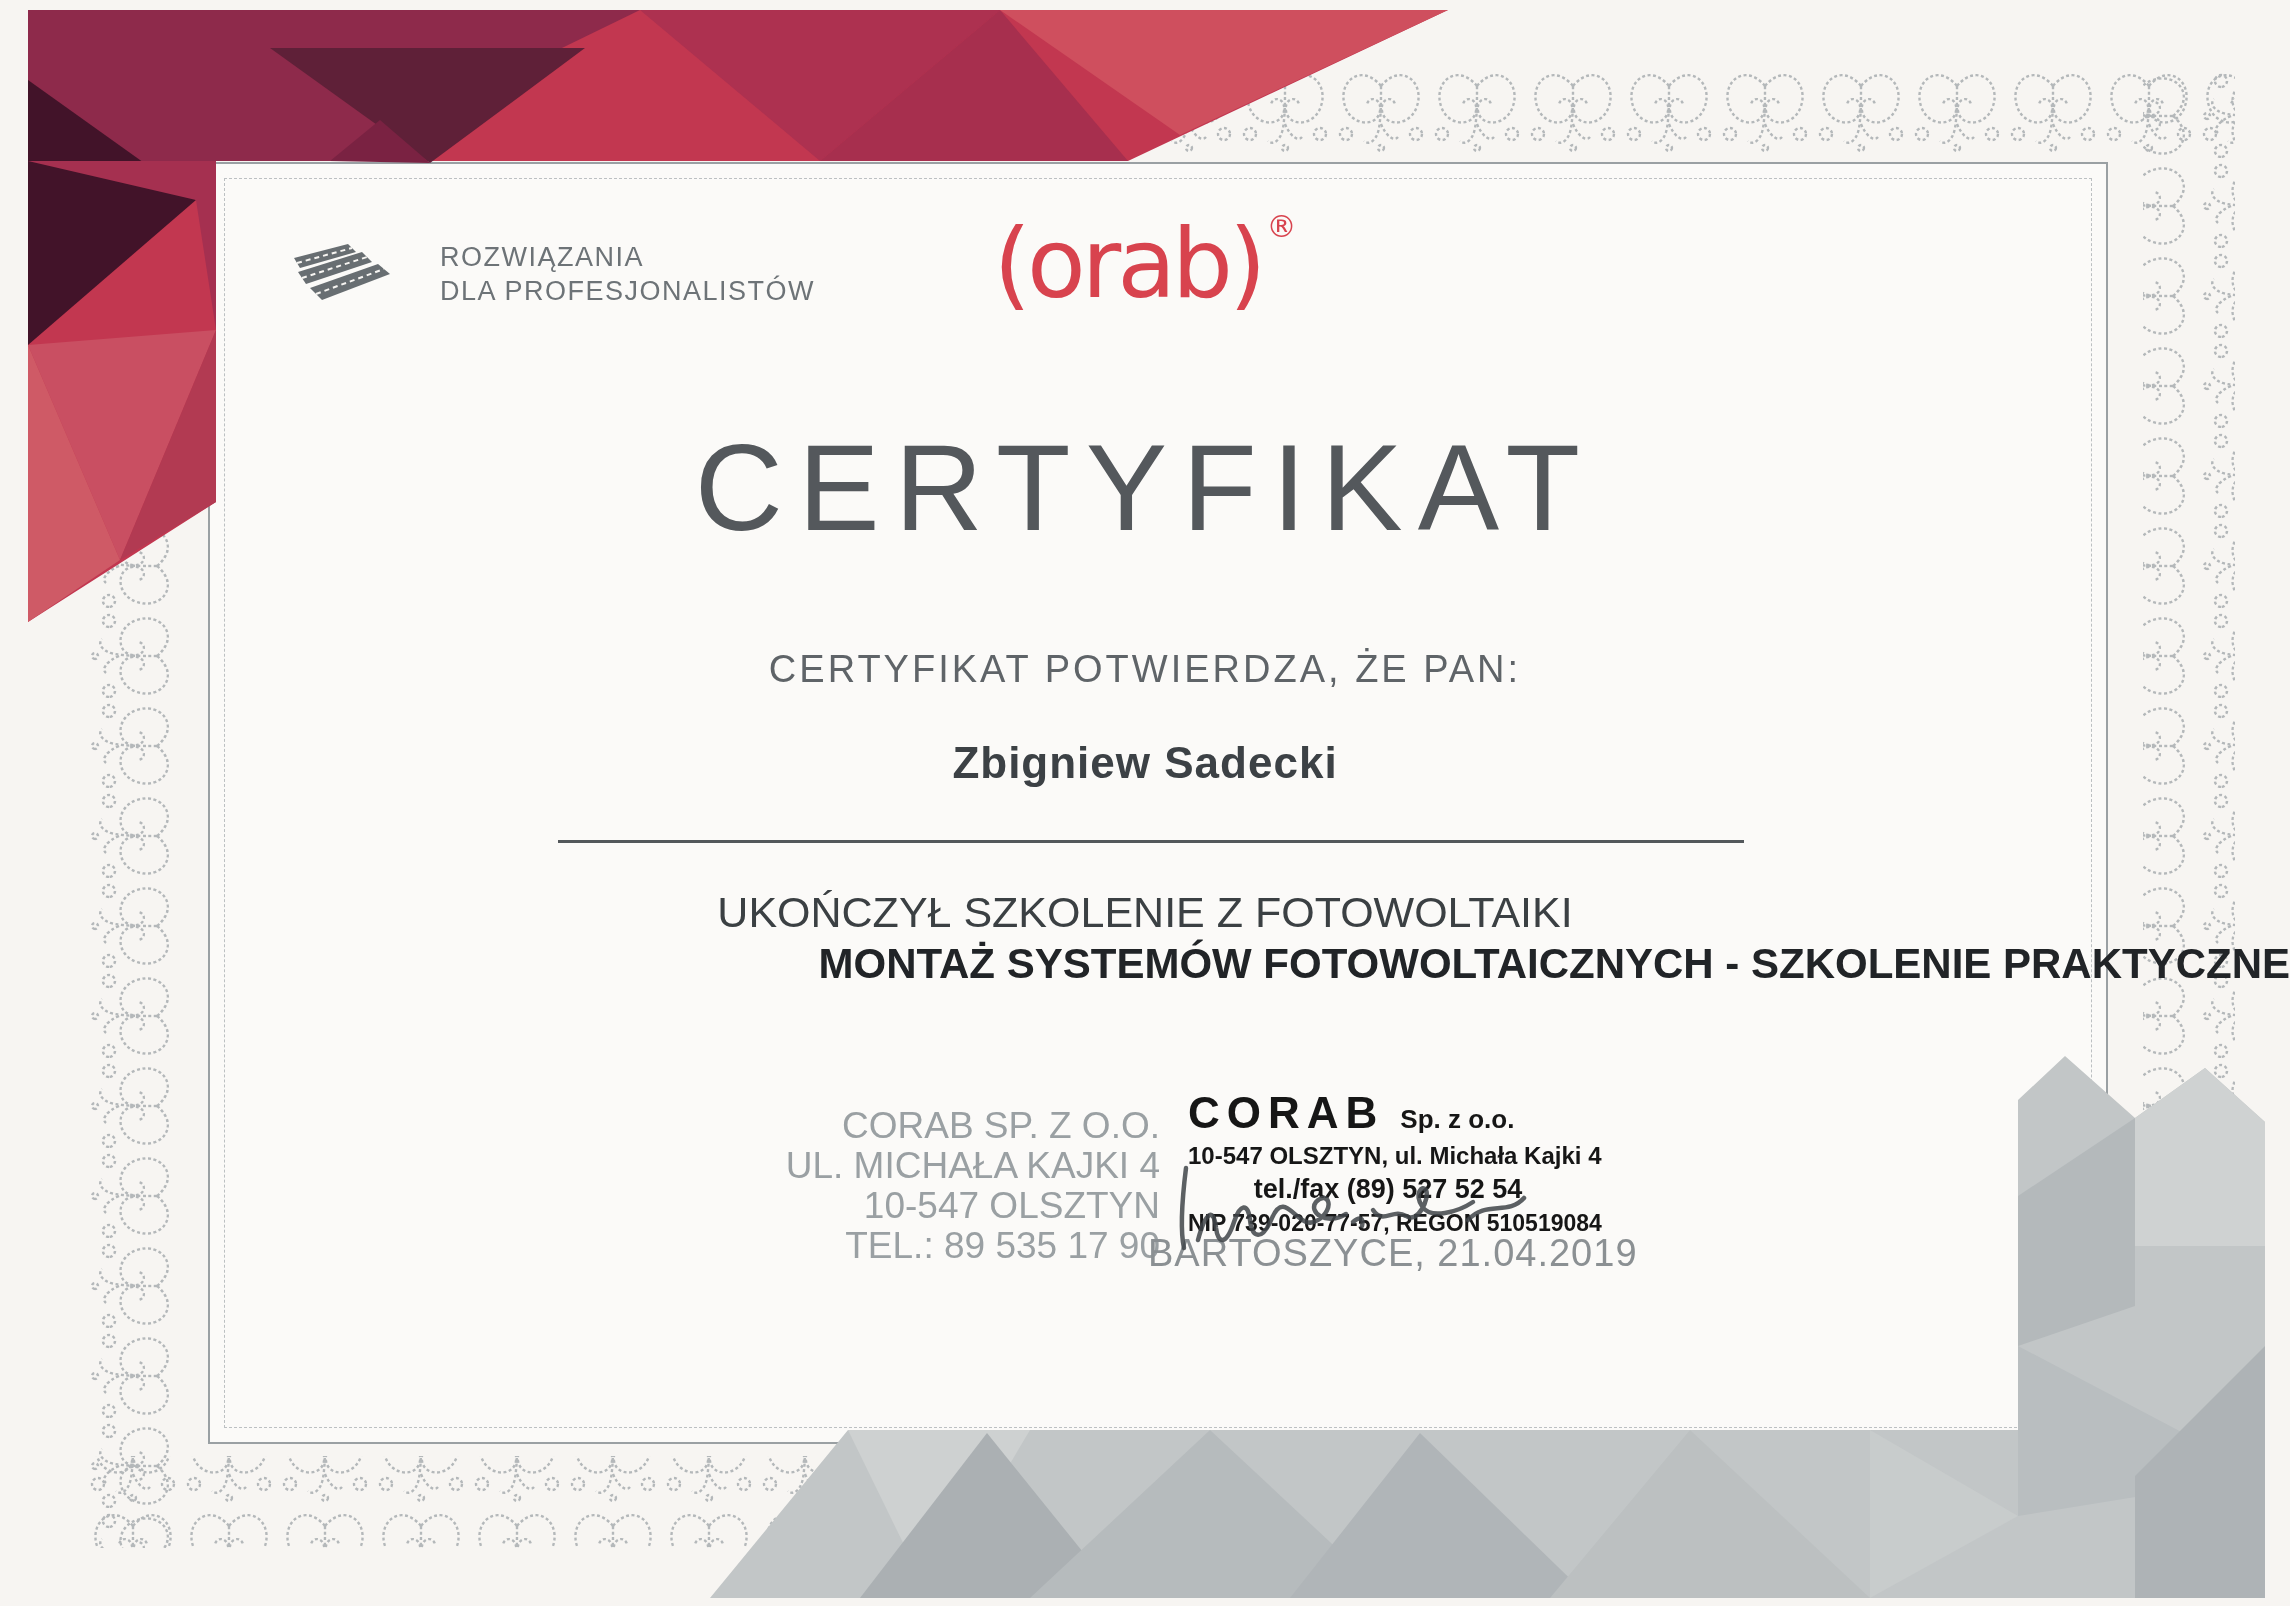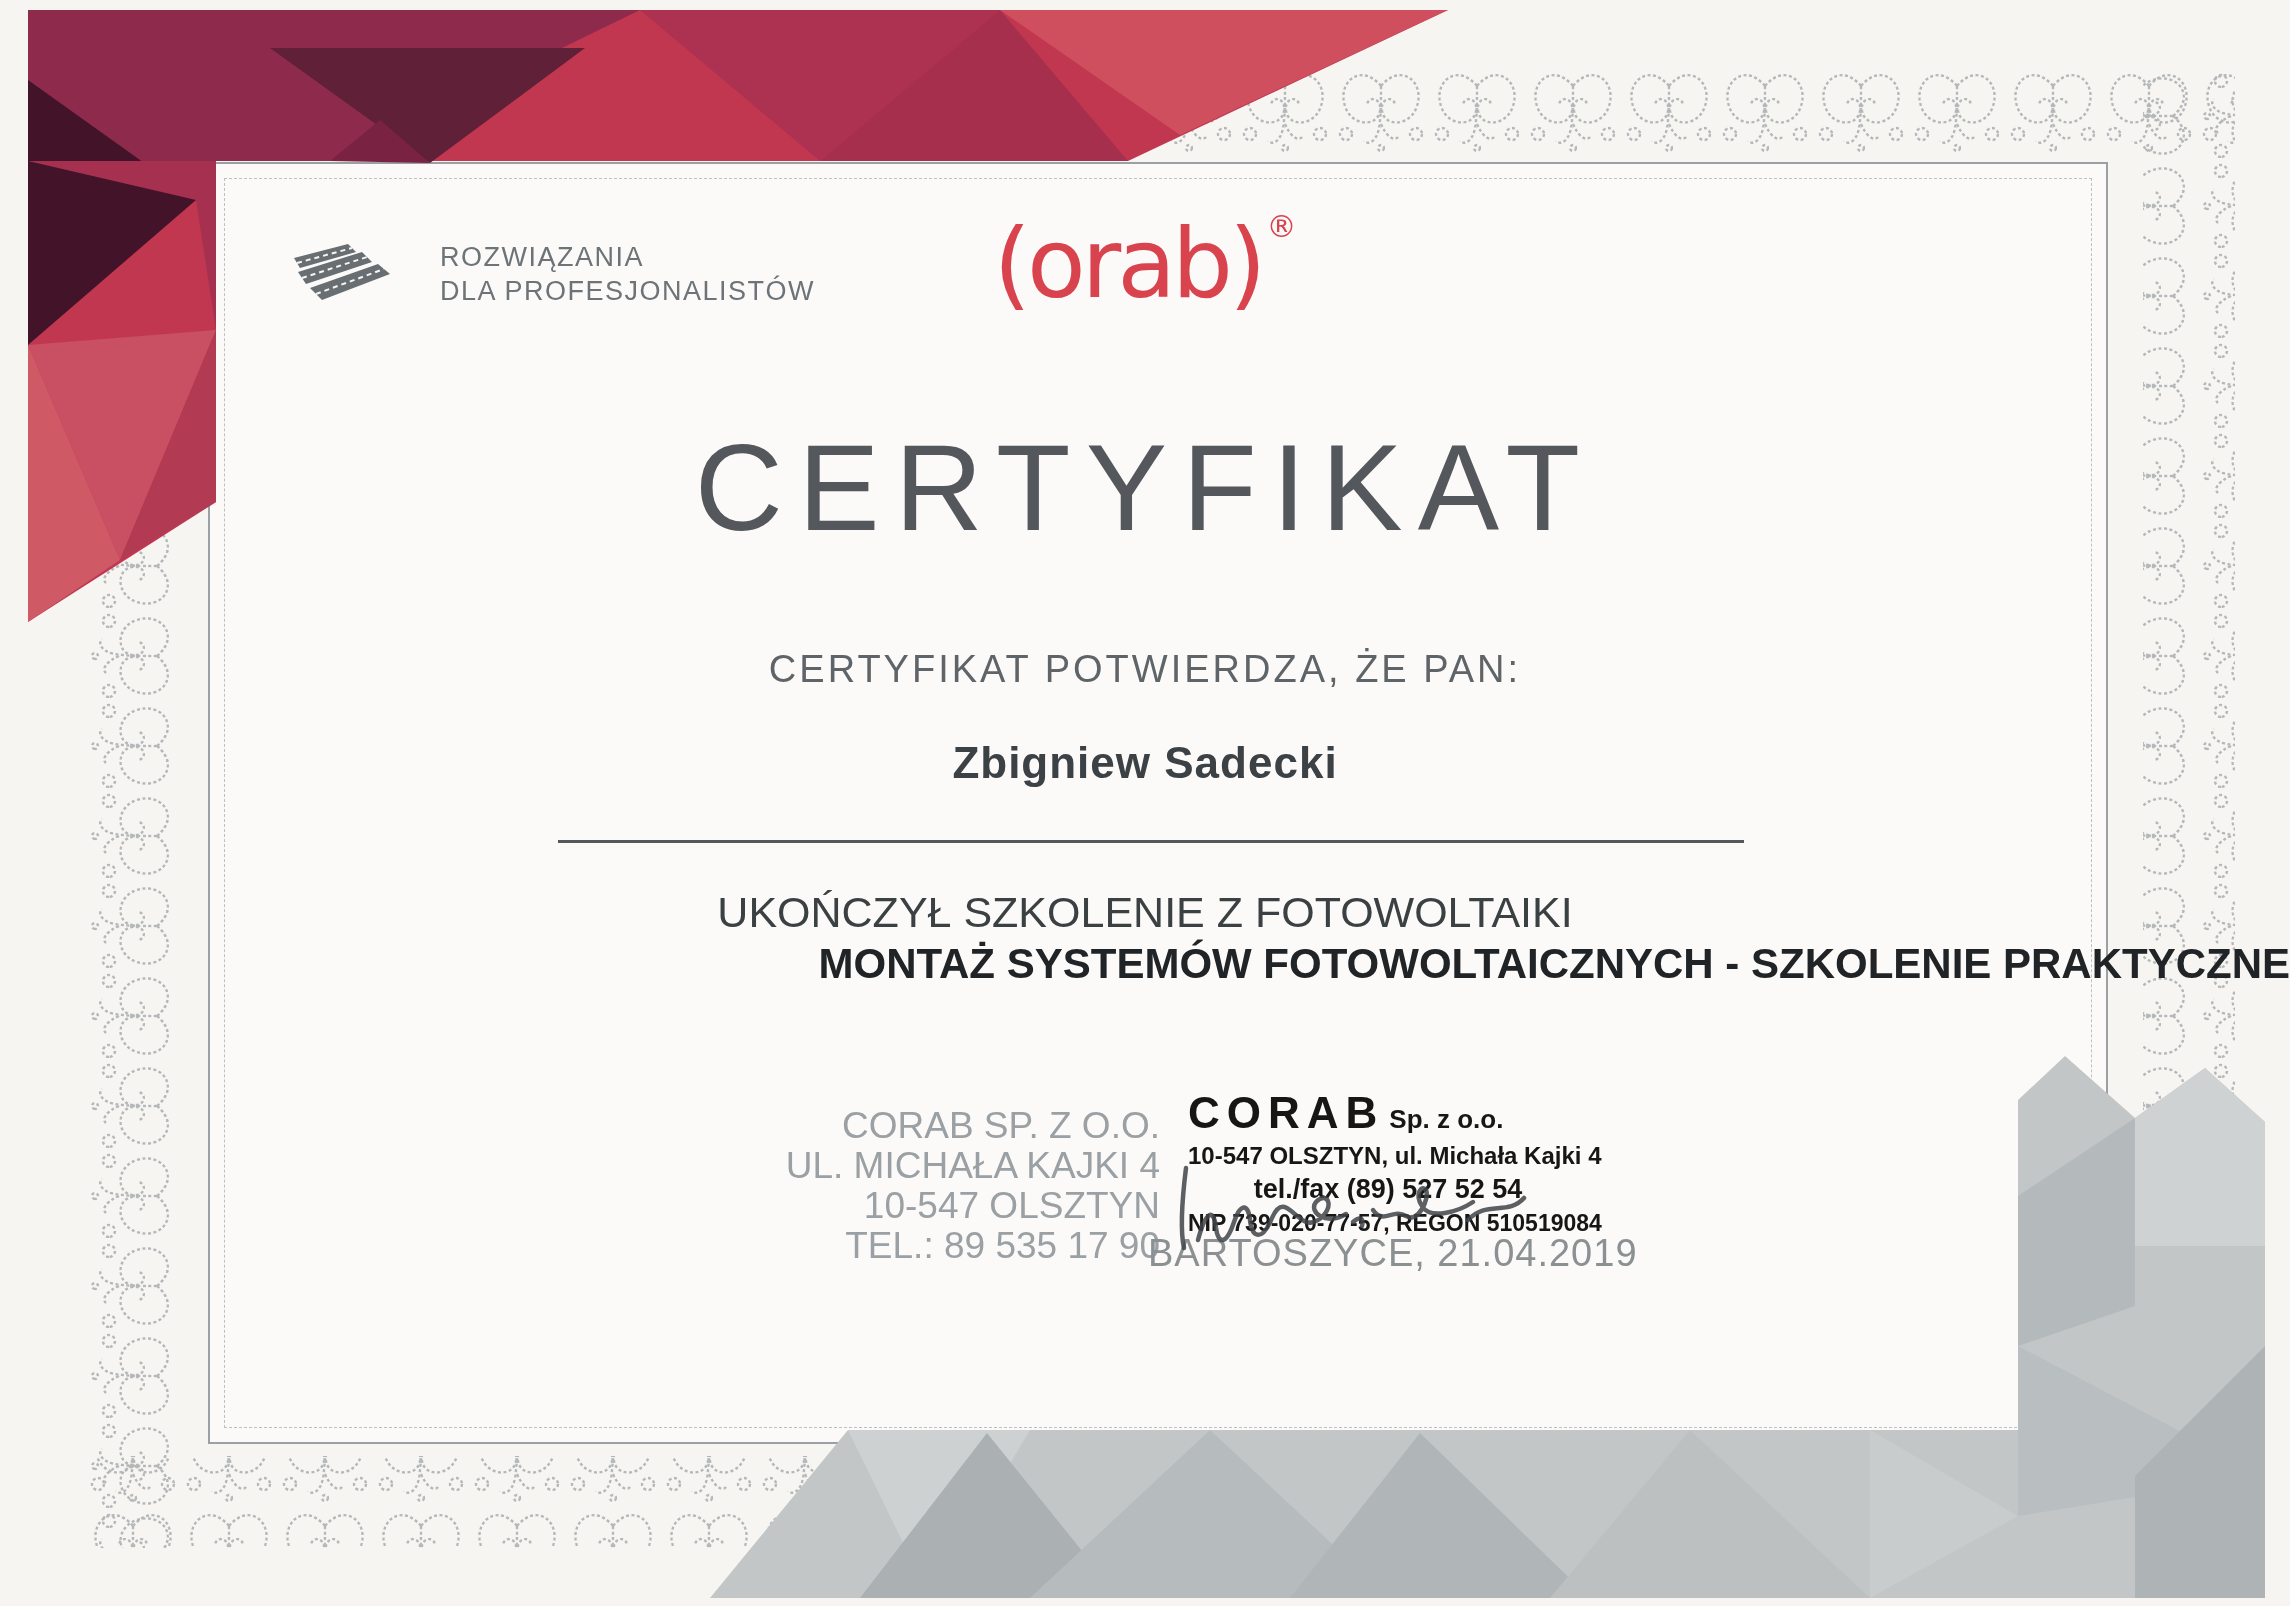--- a/index.html
+++ b/index.html
@@ -64,21 +64,21 @@
     font-size:42px;font-weight:bold;color:#212427;letter-spacing:0px;
   }
   .issuer-address{
     position:absolute;left:660px;top:1106px;width:500px;text-align:right;
     font-size:37px;line-height:40px;color:#9aa0a3;
   }
   .stamp{
     position:absolute;left:1188px;top:1088px;width:400px;color:#161616;text-align:center;
   }
   .stamp .s-line1{font-size:44px;font-weight:bold;letter-spacing:7px;text-align:left;}
-  .stamp .s-suffix{font-size:26px;letter-spacing:0;font-weight:bold;margin-left:5px;}
+  .stamp .s-suffix{font-size:26px;letter-spacing:0;font-weight:bold;margin-left:16px;}
   .stamp .s-line2{font-size:24px;font-weight:bold;margin-top:4px;white-space:nowrap;}
   .stamp .s-line3{font-size:27px;font-weight:bold;margin-top:4px;}
   .stamp .s-line4{font-size:23px;font-weight:bold;margin-top:5px;white-space:nowrap;}
   .signature{position:absolute;left:1168px;top:1150px;z-index:5;}
   .place-date{
     position:absolute;left:1148px;top:1232px;font-size:38px;color:#8b9093;letter-spacing:1px;white-space:nowrap;
   }
   .number-box{
     position:absolute;left:748px;top:1310px;width:745px;height:54px;
     border:2px solid #bfc3c5;box-sizing:border-box;

